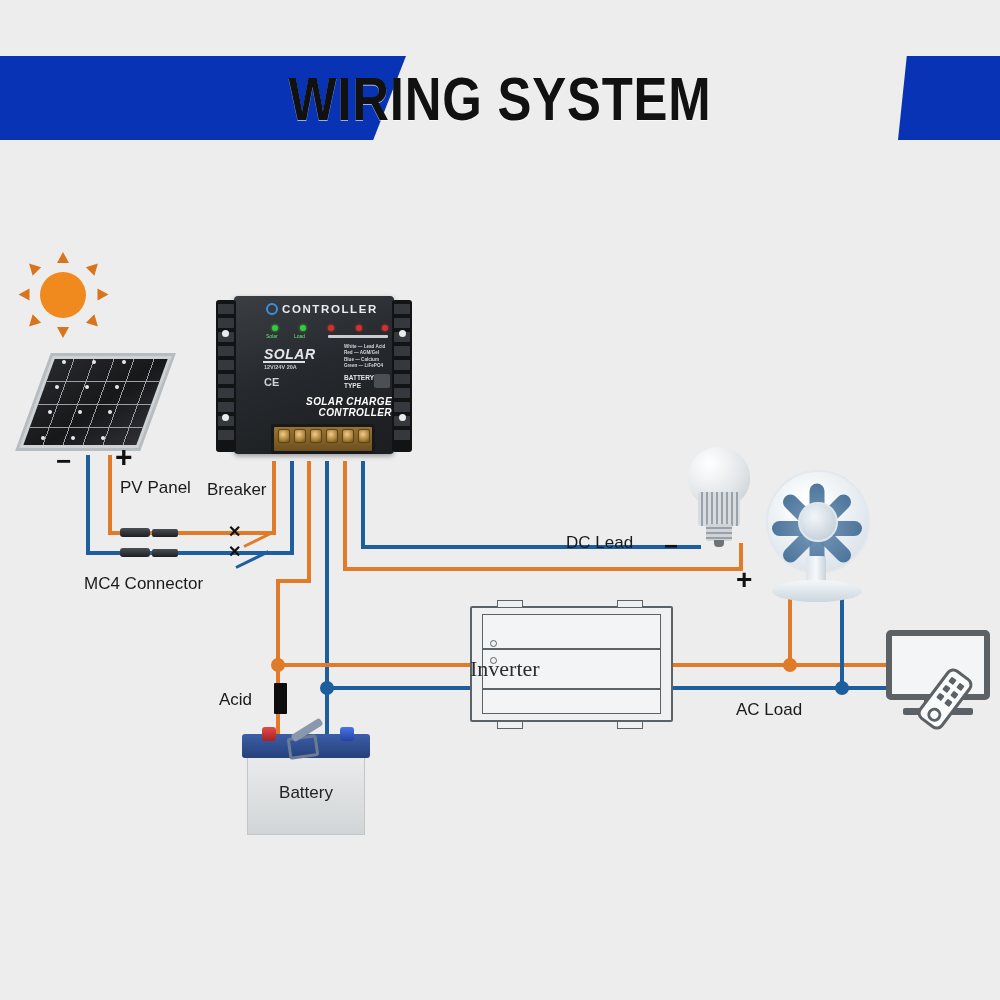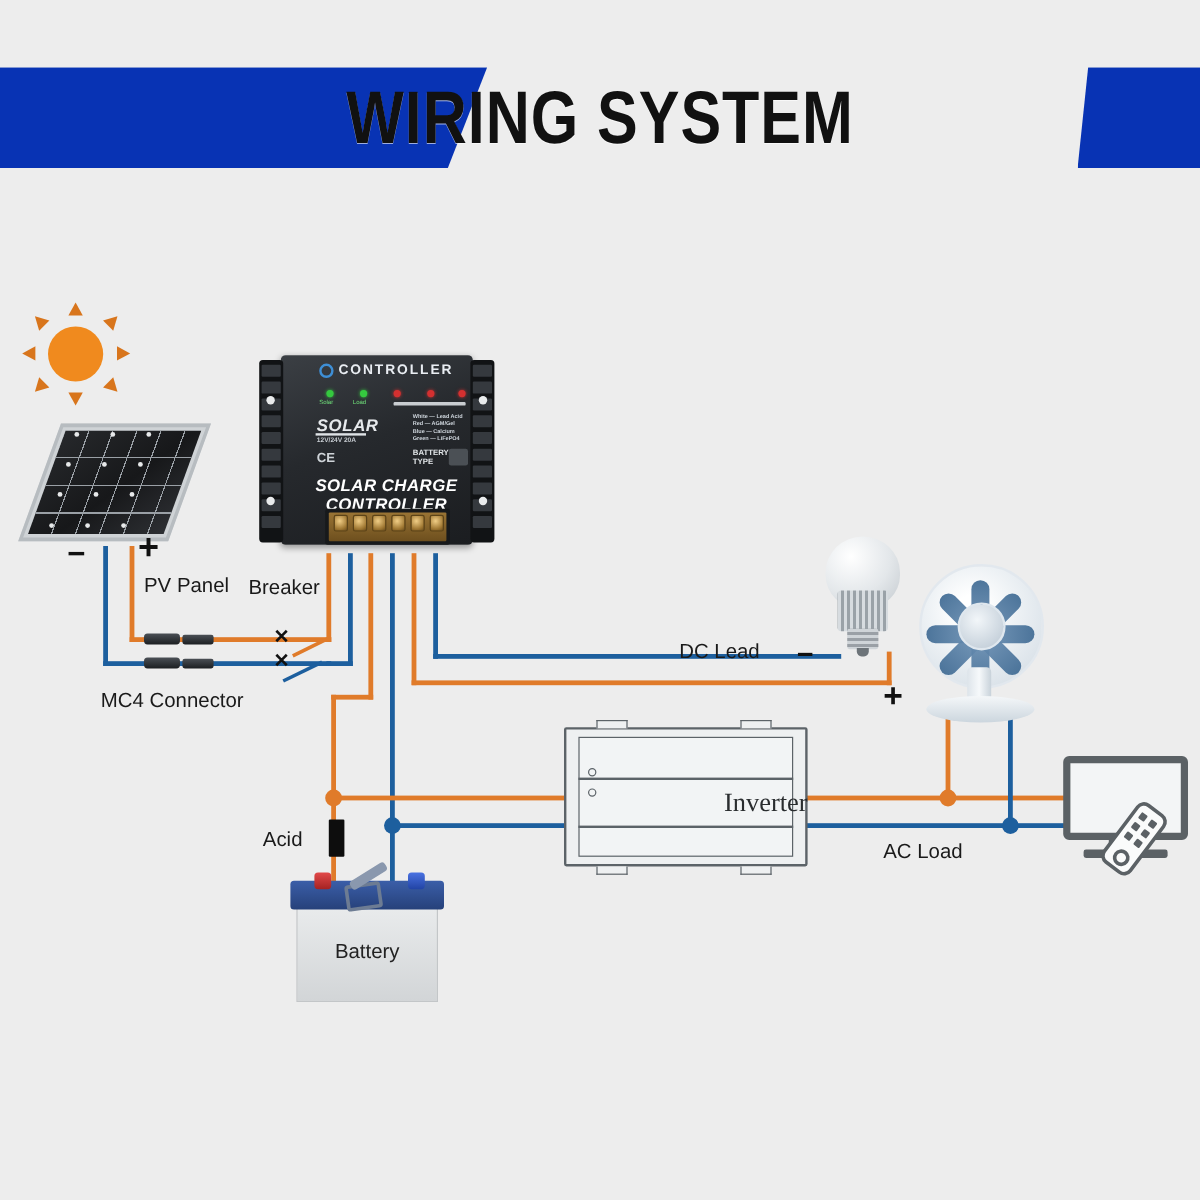--- a/index.html
+++ b/index.html
@@ -108,22 +108,22 @@
   .mppt{position:absolute;left:48px;top:50px;color:#e6e9ec;
     font-size:14px;font-weight:bold;font-style:italic;letter-spacing:.5px;}
   .mppt-sub{position:absolute;left:48px;top:68px;color:#c7ccd1;font-size:5.5px;font-weight:bold;}
   .mppt-ul{position:absolute;left:47px;top:65px;width:42px;height:2px;background:#dfe3e6;}
   .cert{position:absolute;left:48px;top:80px;color:#cfd4d8;font-size:11px;font-weight:bold;}
   .legend{position:absolute;left:128px;top:48px;color:#cfd6dd;font-size:4.6px;line-height:6.4px;
     font-weight:bold;font-family:"Liberation Sans",sans-serif;}
   .bt{position:absolute;left:128px;top:78px;color:#e3e7ea;font-size:6.5px;font-weight:bold;line-height:8px;}
   .bt-box{position:absolute;left:158px;top:78px;width:16px;height:14px;background:#4b5055;border-radius:2px;}
   .ctrl-title{
-    position:absolute;left:36px;top:100px;width:140px;text-align:center;
-    color:#fff;font-size:14px;font-weight:bold;font-style:italic;letter-spacing:.4px;
+    position:absolute;left:36px;top:100px;width:140px;text-align:right;
+    color:#fff;font-size:10px;font-weight:bold;font-style:italic;letter-spacing:.4px;
   }
   .term-blk{
     position:absolute;left:55px;top:128px;width:104px;height:30px;
     background:#17191b;border-radius:2px;
   }
   .term-inner{position:absolute;left:3px;top:3px;width:98px;height:24px;
     background:linear-gradient(#9a7434,#6d4f1e);border-radius:1px;}
   .term{position:absolute;top:5px;width:12px;height:14px;border-radius:2px;
     background:radial-gradient(circle at 40% 35%,#f0cd85,#9d7530 70%,#6b4d1d);
     border:1px solid #5d4418;box-sizing:border-box;}
@@ -164,21 +164,21 @@
     background:linear-gradient(#f4f7f9,#ccd6de);}
 
   
   .inv{position:absolute;left:470px;top:606px;width:203px;height:116px;
     border:2px solid #5c6368;background:#eef0f1;border-radius:2px;box-sizing:border-box;}
   .inv-in{position:absolute;left:482px;top:614px;width:179px;height:100px;
     border:1.5px solid #5c6368;background:#f2f4f5;box-sizing:border-box;}
   .inv-line{position:absolute;height:1.5px;background:#5c6368;}
   .inv-hole{position:absolute;width:7px;height:7px;border-radius:50%;border:1.5px solid #5c6368;box-sizing:border-box;}
   .inv-tab{position:absolute;height:7px;border:1.5px solid #5c6368;border-top:none;background:#eef0f1;box-sizing:border-box;}
-  .inv-label{position:absolute;left:470px;top:656px;width:203px;text-align:right;
+  .inv-label{position:absolute;left:470px;top:656px;width:203px;text-align:left;
     font-size:22px;color:#2a2d2f;font-family:"Liberation Serif",serif;}
 
   
   .bat-body{position:absolute;left:247px;top:755px;width:118px;height:80px;
     background:linear-gradient(#e9ebec,#d2d5d7);border:1px solid #c3c6c8;box-sizing:border-box;}
   .bat-top{position:absolute;left:242px;top:734px;width:128px;height:24px;
     background:linear-gradient(#3b5ea8,#26417a);border-radius:3px;}
   .bat-cap{position:absolute;width:14px;height:14px;border-radius:3px;}
   .bat-handle{position:absolute;left:290px;top:726px;width:34px;height:8px;
     background:#8a98ae;border-radius:3px;transform:rotate(-32deg);}

